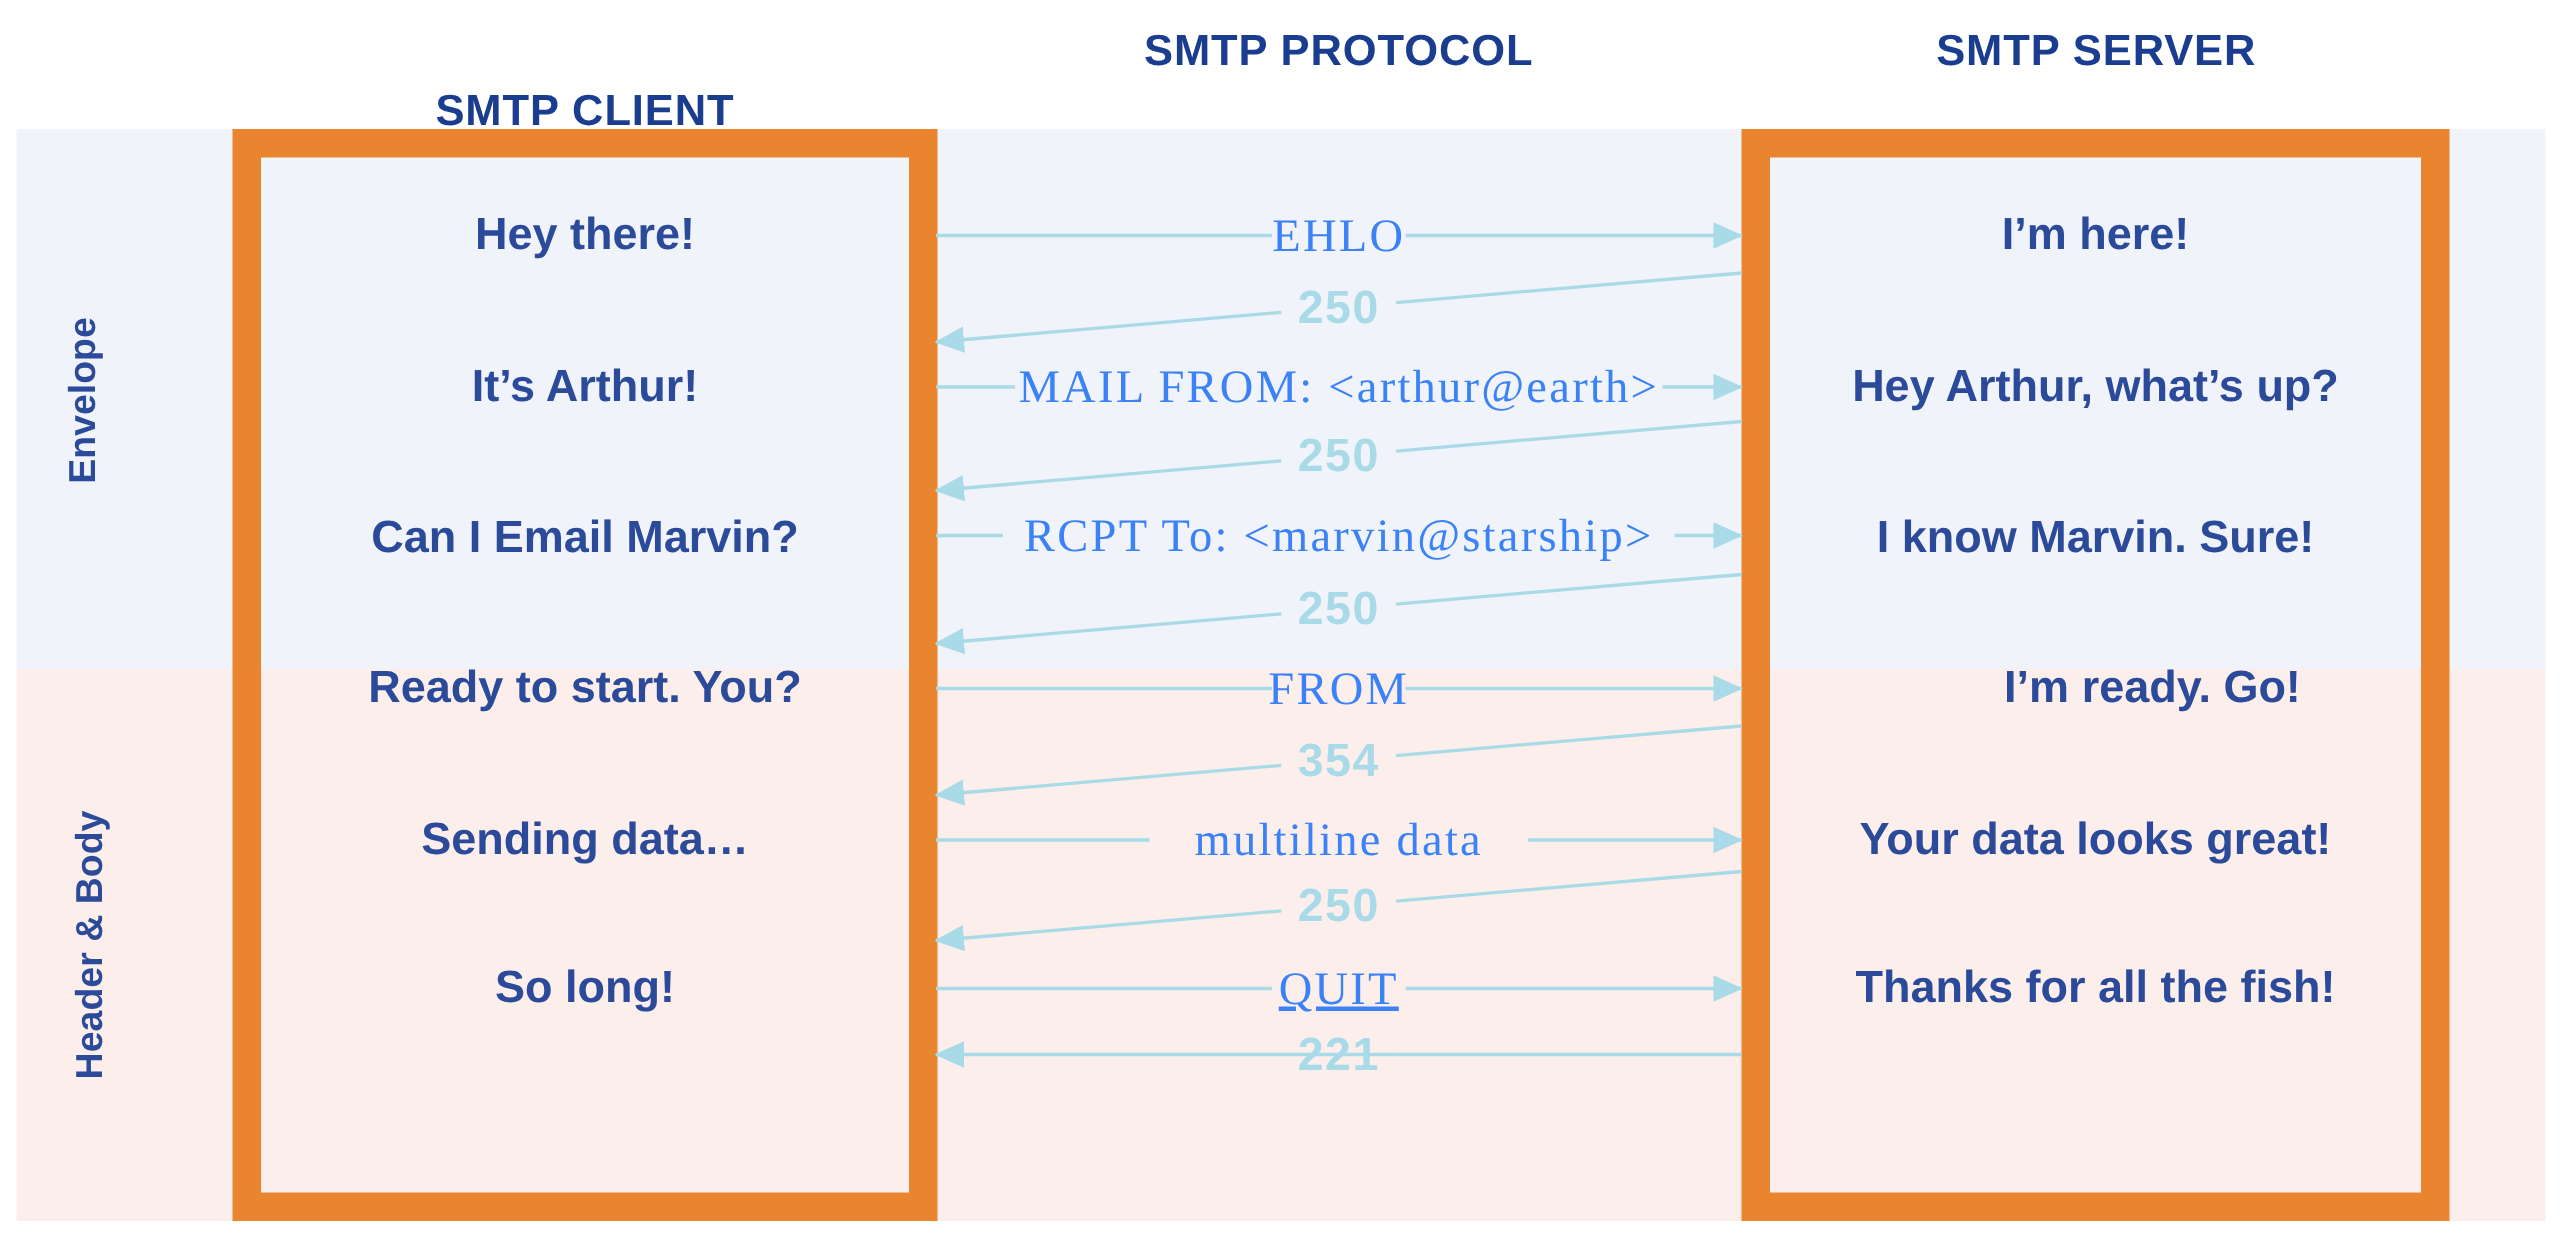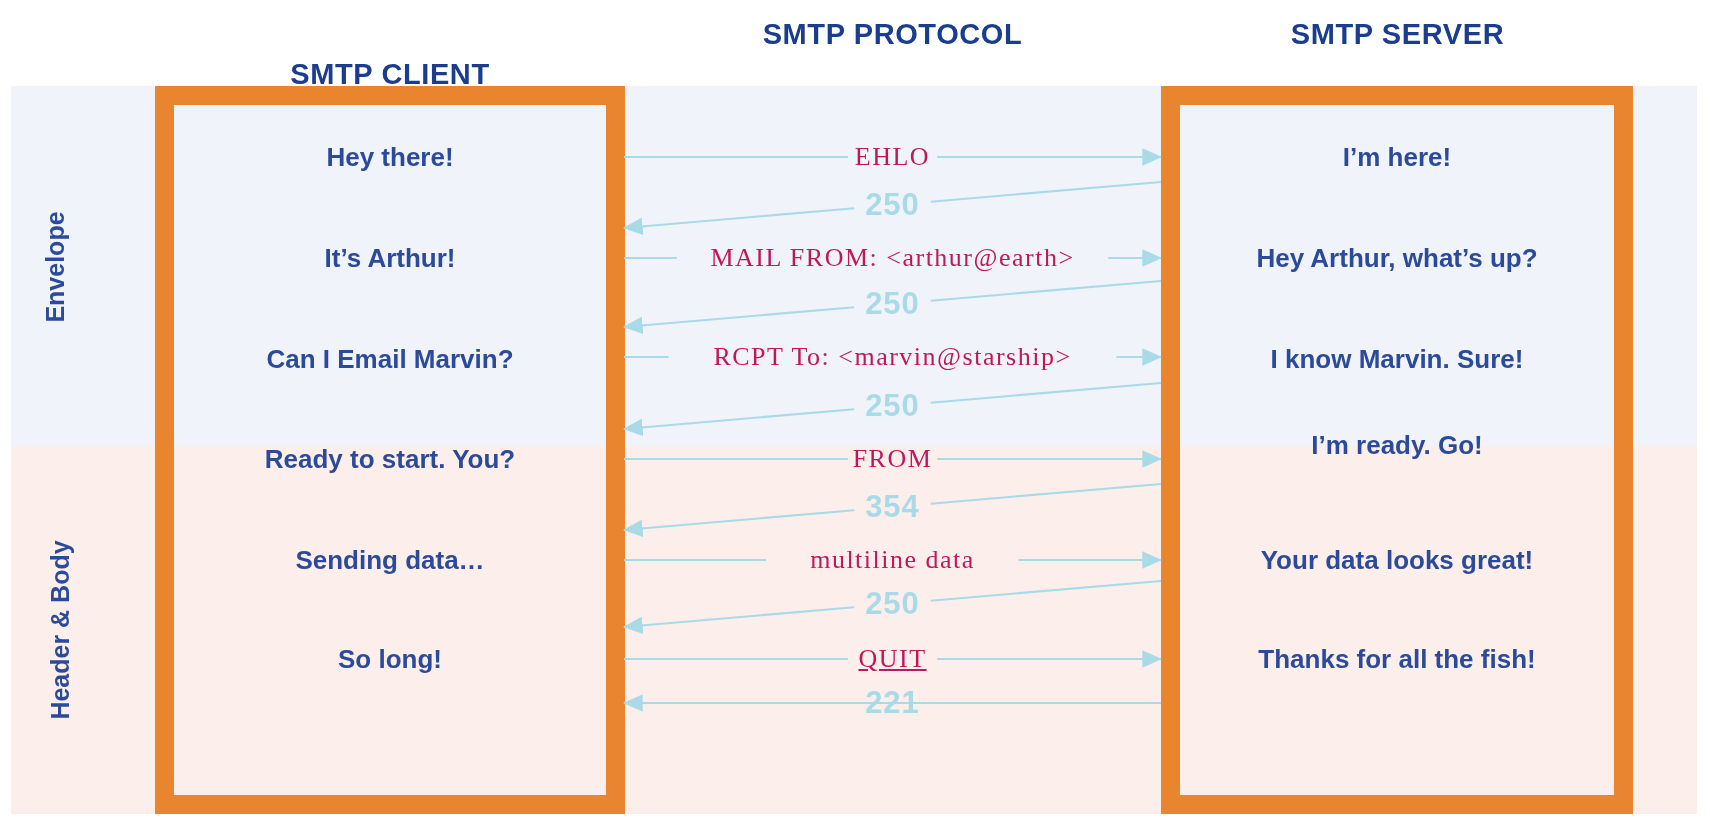--- a/index.html
+++ b/index.html
@@ -92,21 +92,21 @@
     background: transparent;
   }
   #box-client { left: 155px;  width: 470px; }
   #box-server { left: 1161px; width: 472px; }
 
   
   .speech {
     position: absolute;
     font-family: "Liberation Sans", sans-serif;
     font-weight: bold;
-    font-size: 26px;
+    font-size: 30px;
     color: #2c4a9a;
     text-align: center;
     white-space: nowrap;
     height: 34px;
     line-height: 34px;
     user-select: none;
   }
   .speech.client { left: 174px;  width: 432px; }
   .speech.server { left: 1180px; width: 434px; }
 
@@ -124,22 +124,22 @@
   .wire-label {
     position: absolute;
     height: 30px;
     line-height: 30px;
     text-align: center;
     white-space: nowrap;
     user-select: none;
   }
   .wire-label.command {
     font-family: "Liberation Serif", "DejaVu Serif", serif;
-    font-size: 26px;
-    color: #be185d;
+    font-size: 31px;
+    color: #3b82f6;
     letter-spacing: 1.5px;
   }
   .wire-label.reply {
     font-family: "Liberation Sans", sans-serif;
     font-weight: bold;
     font-size: 31px;
     color: #a9dae8;
     letter-spacing: 1px;
   }
 </style>
@@ -235,18 +235,18 @@
       <div class="wire-label reply" style="left: 592.5px; width: 600px; top: 688px; position: absolute;">221</div>
       <div class="speech client" style="top: 140px;">Hey there!</div>
       <div class="speech client" style="top: 241px;">It’s Arthur!</div>
       <div class="speech client" style="top: 342px;">Can I Email Marvin?</div>
       <div class="speech client" style="top: 442px;">Ready to start. You?</div>
       <div class="speech client" style="top: 543px;">Sending data…</div>
       <div class="speech client" style="top: 642px;">So long!</div>
       <div class="speech server" style="top: 140px;">I’m here!</div>
       <div class="speech server" style="top: 241px;">Hey Arthur, what’s up?</div>
       <div class="speech server" style="top: 342px;">I know Marvin. Sure!</div>
-      <div class="speech server" style="top: 428px;">I’m ready. Go!</div>
+      <div class="speech server" style="top: 442px; margin-left: 38px;">I’m ready. Go!</div>
       <div class="speech server" style="top: 543px;">Your data looks great!</div>
       <div class="speech server" style="top: 642px;">Thanks for all the fish!</div>
     </div>
 
 </div>
 
 </body></html>

